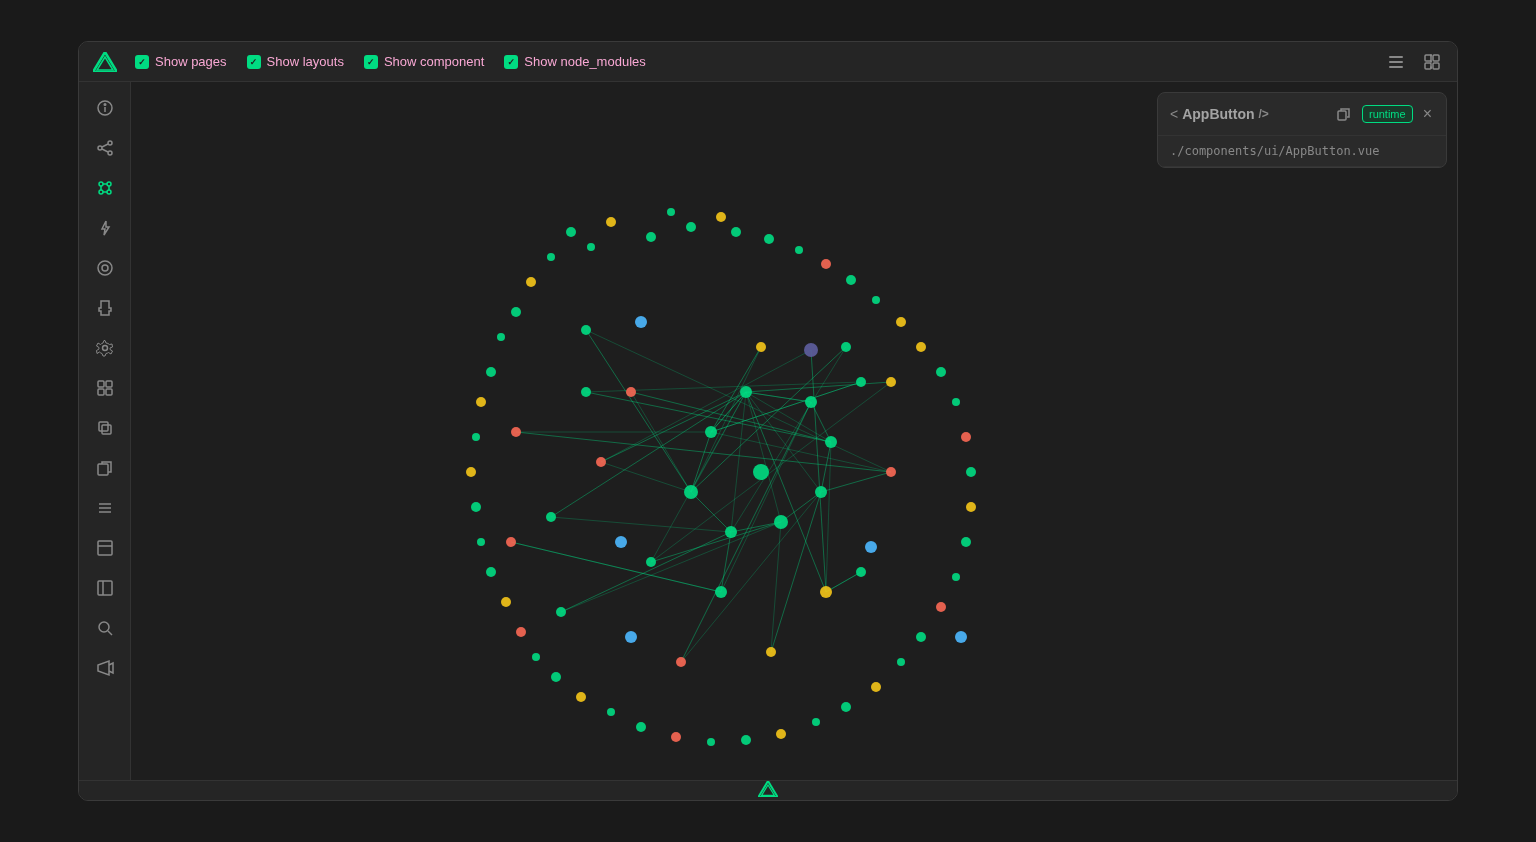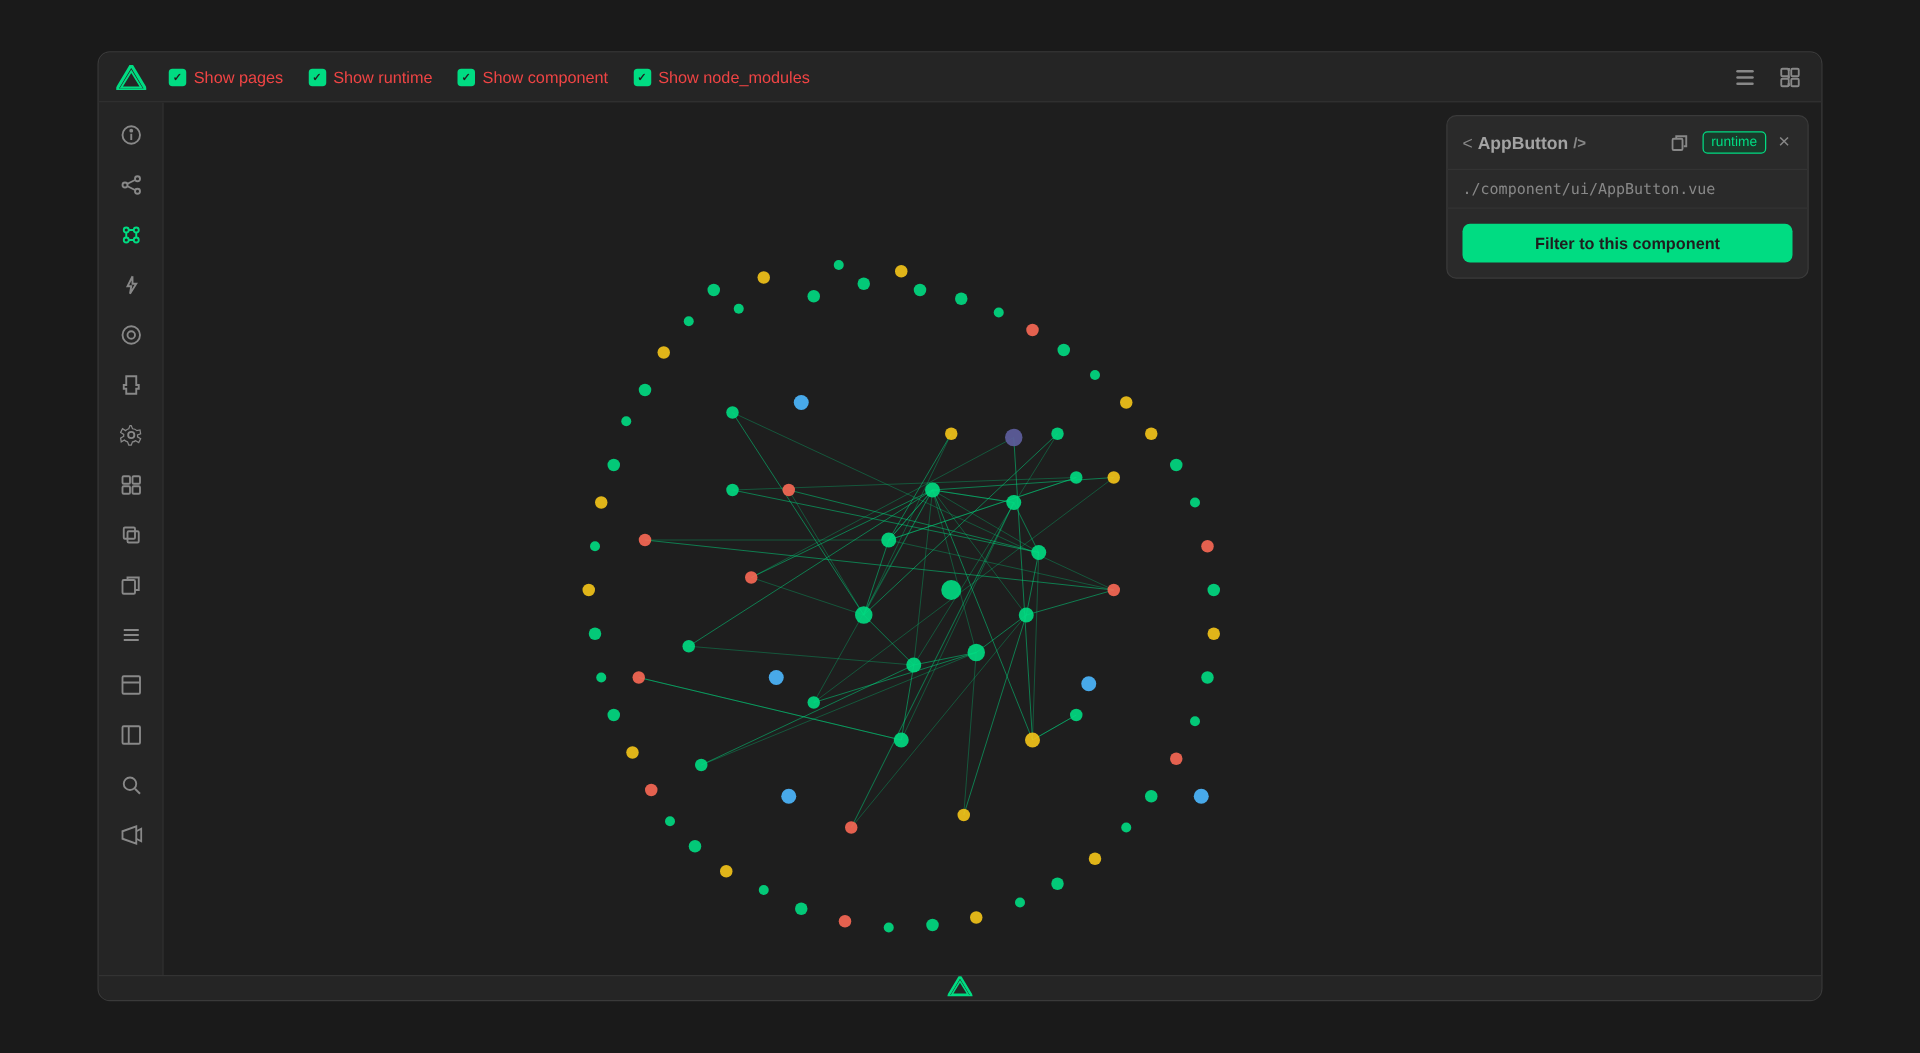--- a/index.html
+++ b/index.html
@@ -46,21 +46,21 @@
       align-items: center;
       gap: 20px;
       flex: 1;
     }
     .toolbar-checkbox {
       display: flex;
       align-items: center;
       gap: 6px;
       cursor: pointer;
       font-size: 13px;
-      color: #ef4444;
+      color: #f9a8d4;
     }
     .checkbox-icon {
       width: 14px;
       height: 14px;
       background: #00dc82;
       border-radius: 3px;
       display: flex;
       align-items: center;
       justify-content: center;
       flex-shrink: 0;
@@ -230,21 +230,21 @@
         <polygon points="12,5 20,18 4,18" fill="none" stroke="#00dc82" stroke-width="1.5"></polygon>
       </svg>
     </div>
     <div class="toolbar-items">
       <label class="toolbar-checkbox">
         <span class="checkbox-icon"></span>
         <span>Show pages</span>
       </label>
       <label class="toolbar-checkbox">
         <span class="checkbox-icon"></span>
-        <span>Show runtime</span>
+        <span>Show layouts</span>
       </label>
       <label class="toolbar-checkbox">
         <span class="checkbox-icon"></span>
         <span>Show component</span>
       </label>
       <label class="toolbar-checkbox">
         <span class="checkbox-icon"></span>
         <span>Show node_modules</span>
       </label>
     </div>
@@ -527,24 +527,21 @@
           </div>
           <button class="toolbar-btn" style="padding:3px;">
             <svg width="14" height="14" viewBox="0 0 14 14" fill="none" stroke="#888" stroke-width="1.5">
               <rect x="1" y="4" width="8" height="9" rx="1"></rect>
               <path d="M4 4 L4 2 L12 2 L12 10 L10 10"></path>
             </svg>
           </button>
           <span class="runtime-badge">runtime</span>
           <button class="panel-close">×</button>
         </div>
-        <div class="panel-path">./component/ui/AppButton.vue</div>
-        <div class="panel-body">
-          <button class="filter-btn">Filter to this component</button>
-        </div>
+        <div class="panel-path">./components/ui/AppButton.vue</div>
       </div>
     </div>
   </div>
 
   <div class="bottom-bar">
     <div class="bottom-logo">
       <svg width="20" height="16" viewBox="0 0 24 20">
         <polygon points="12,0 24,20 0,20" fill="none" stroke="#00dc82" stroke-width="2.5"></polygon>
         <polygon points="12,5 20,18 4,18" fill="none" stroke="#00dc82" stroke-width="1.5"></polygon>
       </svg>

